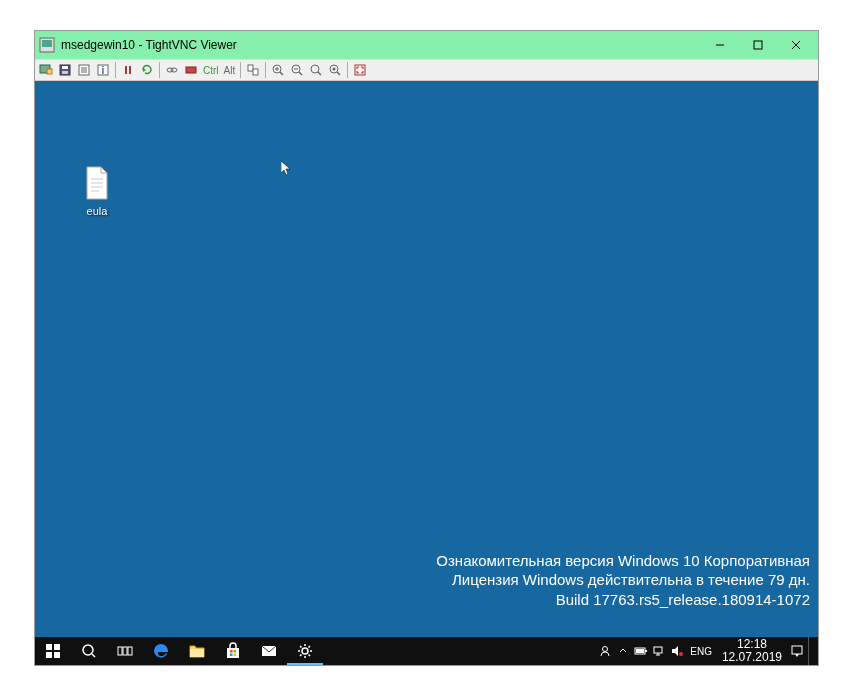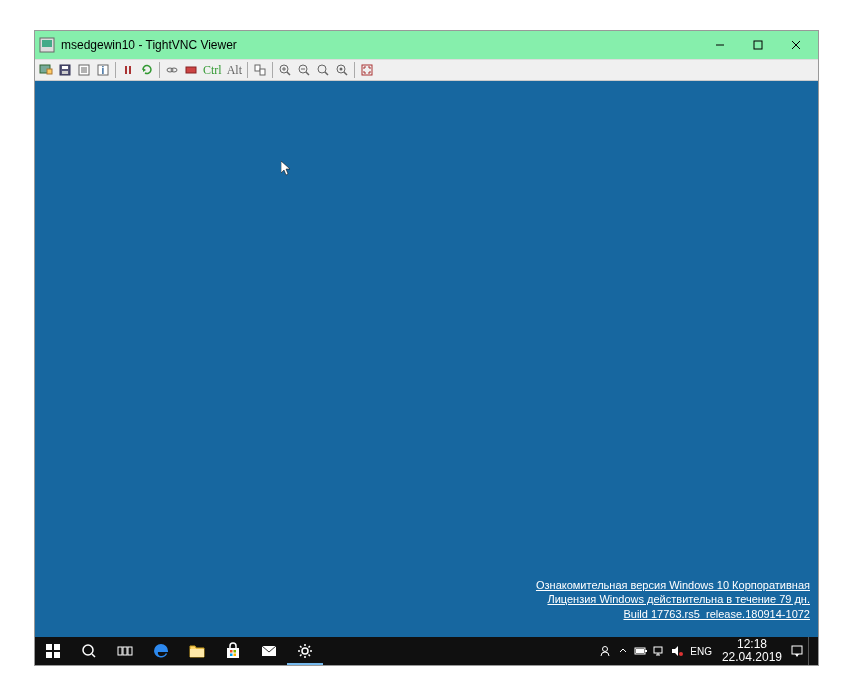--- a/index.html
+++ b/index.html
@@ -10,31 +10,31 @@
     .titlebar { height: 28px; display: flex; align-items: center; padding: 0 4px; background: #86efac; }
     .titlebar-icon { width: 16px; height: 16px; margin-right: 6px; }
     .titlebar-text { font-size: 12px; color: #000; flex: 1; }
     .win-controls { display: flex; gap: 18px; margin-right: 8px; }
     .win-btn { width: 20px; height: 20px; display: flex; align-items: center; justify-content: center; cursor: pointer; font-size: 11px; }
     .win-btn svg { width: 12px; height: 12px; }
     
     .toolbar { height: 22px; background: #f0f0f0; border-top: 1px solid #ddd; border-bottom: 1px solid #ccc; display: flex; align-items: center; padding: 0 2px; gap: 1px; }
     .tool-btn { width: 18px; height: 18px; display: flex; align-items: center; justify-content: center; cursor: pointer; }
     .tool-sep { width: 1px; height: 16px; background: #aaa; margin: 0 2px; }
-    .tool-text { font-size: 12px; padding: 0 2px; cursor: pointer; font-family: Liberation Serif, serif; }
+    .tool-text { font-size: 10px; padding: 0 2px; cursor: pointer; }
     
     .remote-desktop { position: absolute; top: 50px; left: 0; right: 0; bottom: 0; background: #0a5a8c; overflow: hidden; }
     
     .desktop-area { position: absolute; top: 0; left: 0; right: 0; bottom: 28px; background: #1767a0; }
     
     .desktop-icon { position: absolute; width: 76px; text-align: center; cursor: pointer; }
     .desktop-icon .icon { width: 40px; height: 40px; margin: 0 auto 2px; }
     .desktop-icon .label { font-size: 11px; color: #fff; text-shadow: 1px 1px 2px rgba(0,0,0,0.8); }
     
-    .watermark { position: absolute; right: 8px; bottom: 16px; text-align: right; color: #fff; font-size: 11px; line-height: 1.3; text-decoration: underline; }
+    .watermark { position: absolute; right: 8px; bottom: 28px; text-align: right; color: #fff; font-size: 15px; line-height: 1.3; }
     
     .taskbar { position: absolute; bottom: 0; left: 0; right: 0; height: 28px; background: #101010; display: flex; align-items: center; gap: 47px; }
     .tb-left { display: flex; align-items: center; height: 100%; }
     .tb-btn { width: 36px; height: 28px; display: flex; align-items: center; justify-content: center; cursor: pointer; }
     .tb-right { margin-left: auto; display: flex; align-items: center; height: 100%; padding-right: 4px; }
     .tray-icon { width: 18px; height: 28px; display: flex; align-items: center; justify-content: center; color: #fff; font-size: 10px; cursor: pointer; }
     .tray-lang { color: #fff; font-size: 10px; padding: 0 4px; cursor: pointer; }
     .tray-clock { color: #fff; font-size: 12px; text-align: center; line-height: 1.1; padding: 0 6px; cursor: pointer; }
     .tray-desktop { width: 6px; height: 28px; border-left: 1px solid #555; cursor: pointer; margin-left: 2px; }
     
@@ -174,20 +174,33 @@
           <polyline points="10,8 10,10 8,10" fill="none" stroke="#a33"></polyline>
           <polyline points="6,10 4,10 4,8" fill="none" stroke="#a33"></polyline>
         </svg>
       </div>
   </div>
 
   <div class="remote-desktop">
     <div class="desktop-area">
 
 
+      <div class="desktop-icon" style="top:82px; left:24px;">
+        <div class="icon">
+          <svg viewBox="0 0 40 40">
+              <path d="M10 4 L24 4 L30 10 L30 36 L10 36 Z" fill="#fff" stroke="#aaa"></path>
+              <path d="M24 4 L24 10 L30 10" fill="none" stroke="#aaa"></path>
+              <line x1="14" y1="16" x2="26" y2="16" stroke="#ccc"></line>
+              <line x1="14" y1="20" x2="26" y2="20" stroke="#ccc"></line>
+              <line x1="14" y1="24" x2="26" y2="24" stroke="#ccc"></line>
+              <line x1="14" y1="28" x2="22" y2="28" stroke="#ccc"></line>
+            </svg>
+        </div>
+        <div class="label">eula</div>
+      </div>
 
 
       <div class="cursor-arrow">
         <svg width="12" height="16" viewBox="0 0 12 16">
             <path d="M0 0 L0 12 L3 9 L5 14 L7 13 L5 8 L9 8 Z" fill="#fff" stroke="#000" stroke-width="0.5"></path>
           </svg>
       </div>
 
       <div class="watermark">
         <div>Ознакомительная версия Windows 10 Корпоративная</div>
@@ -282,21 +295,21 @@
         </div>
         <div class="tray-icon">
           <svg width="14" height="14" viewBox="0 0 14 14">
               <polygon points="2,5 5,5 8,2 8,12 5,9 2,9" fill="#fff"></polygon>
               <circle cx="11" cy="10" r="2" fill="#d33"></circle>
             </svg>
         </div>
         <div class="tray-lang">ENG</div>
         <div class="tray-clock">
           <div>12:18</div>
-          <div>22.04.2019</div>
+          <div>12.07.2019</div>
         </div>
         <div class="tray-icon">
           <svg width="14" height="14" viewBox="0 0 14 14">
               <rect x="2" y="2" width="10" height="8" fill="none" stroke="#fff"></rect>
               <polygon points="5,10 7,13 9,10" fill="#fff"></polygon>
             </svg>
         </div>
         <div class="tray-desktop"></div>
       </div>
     </div>

